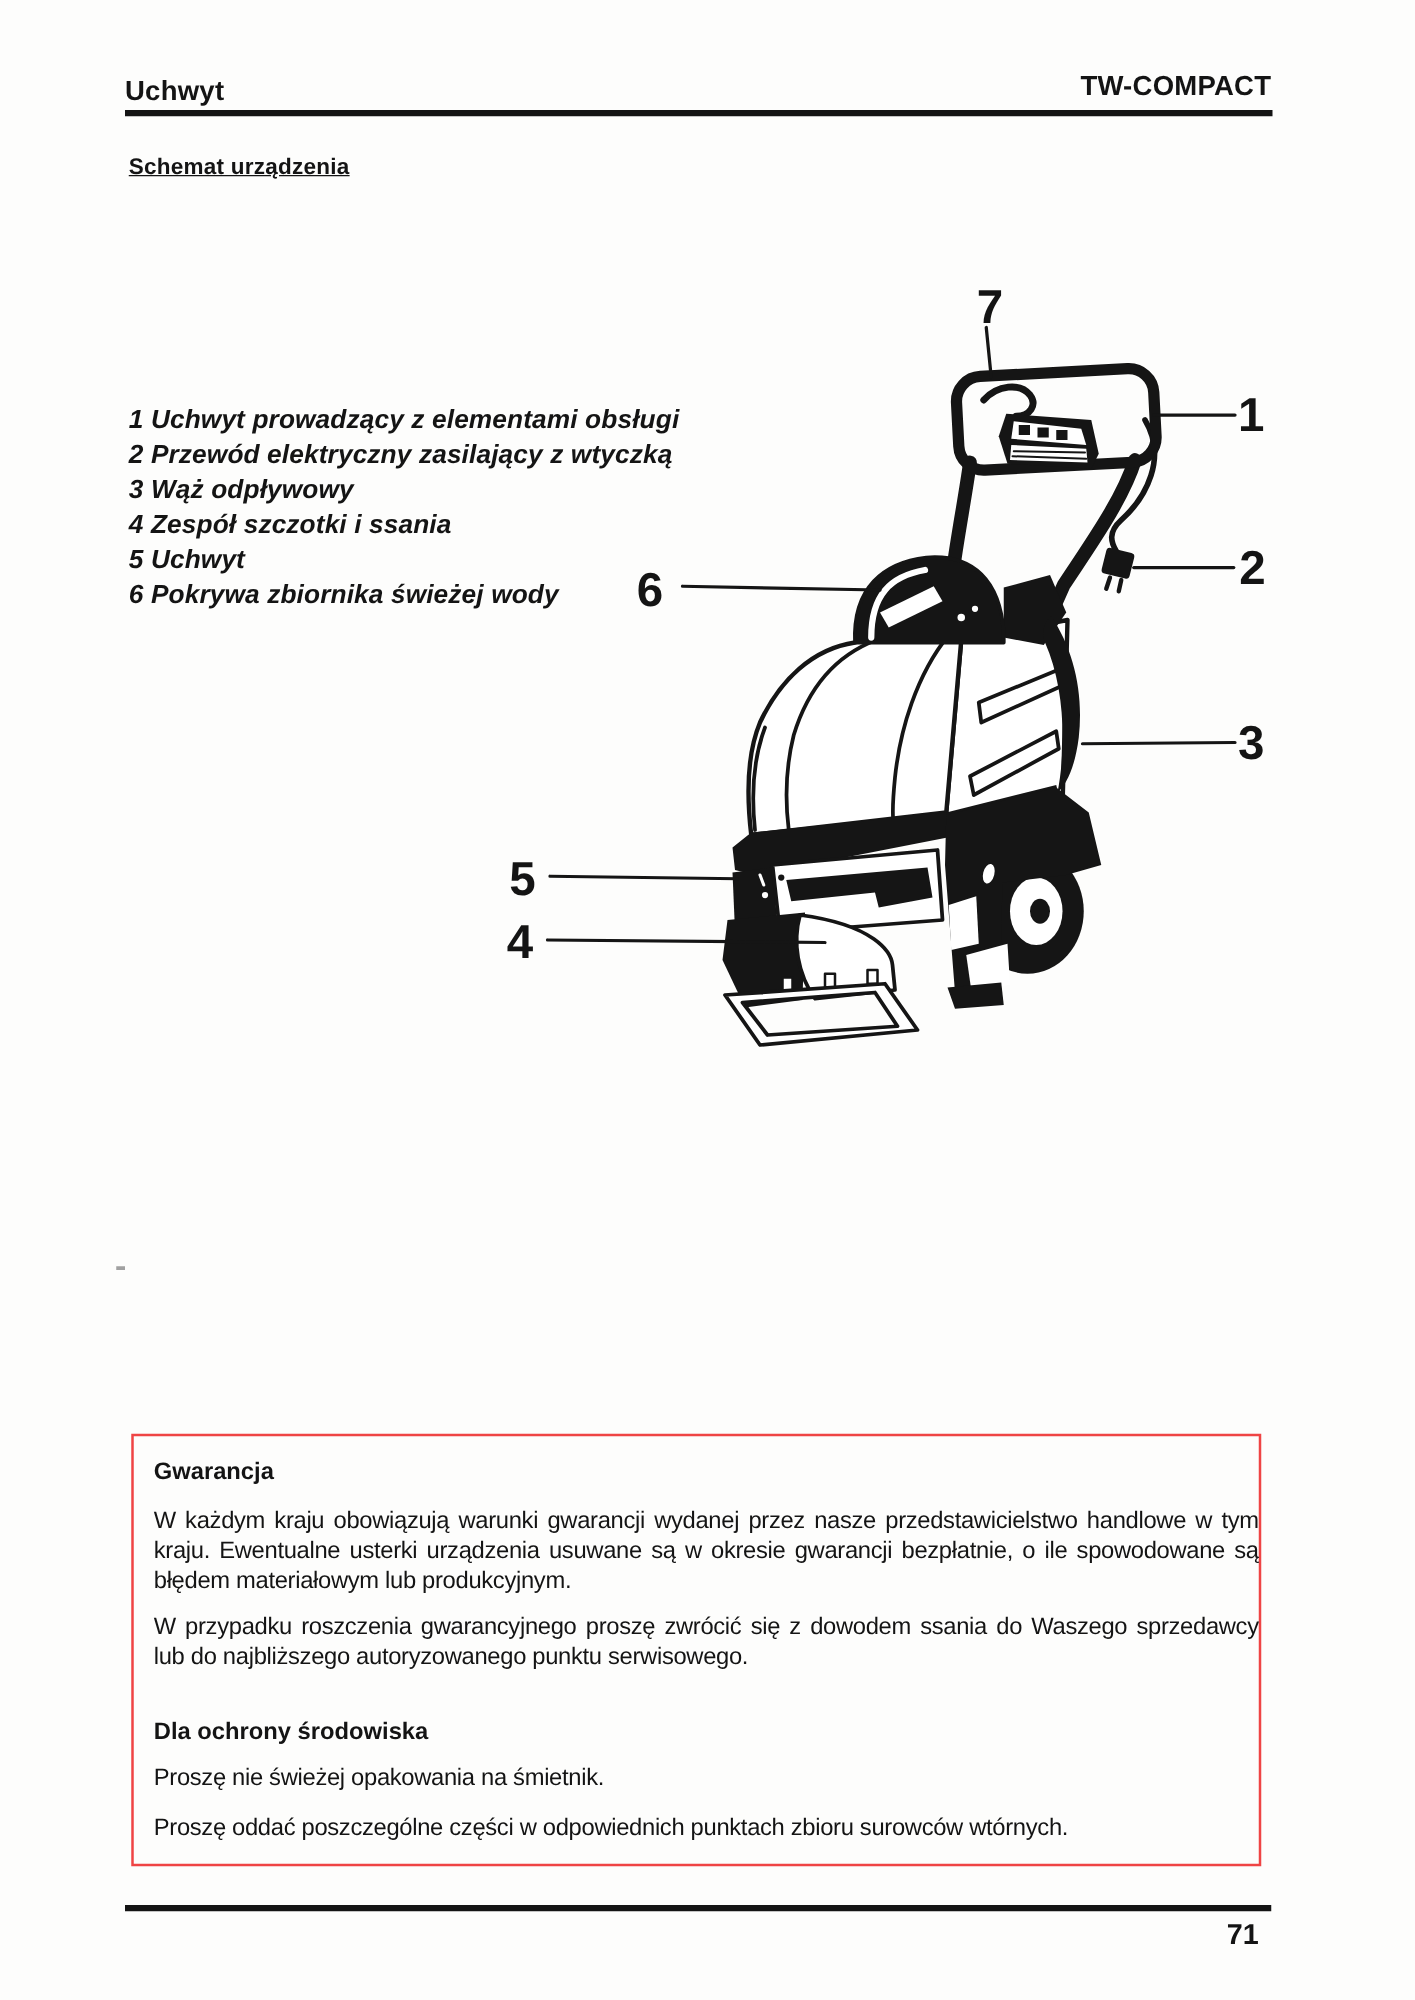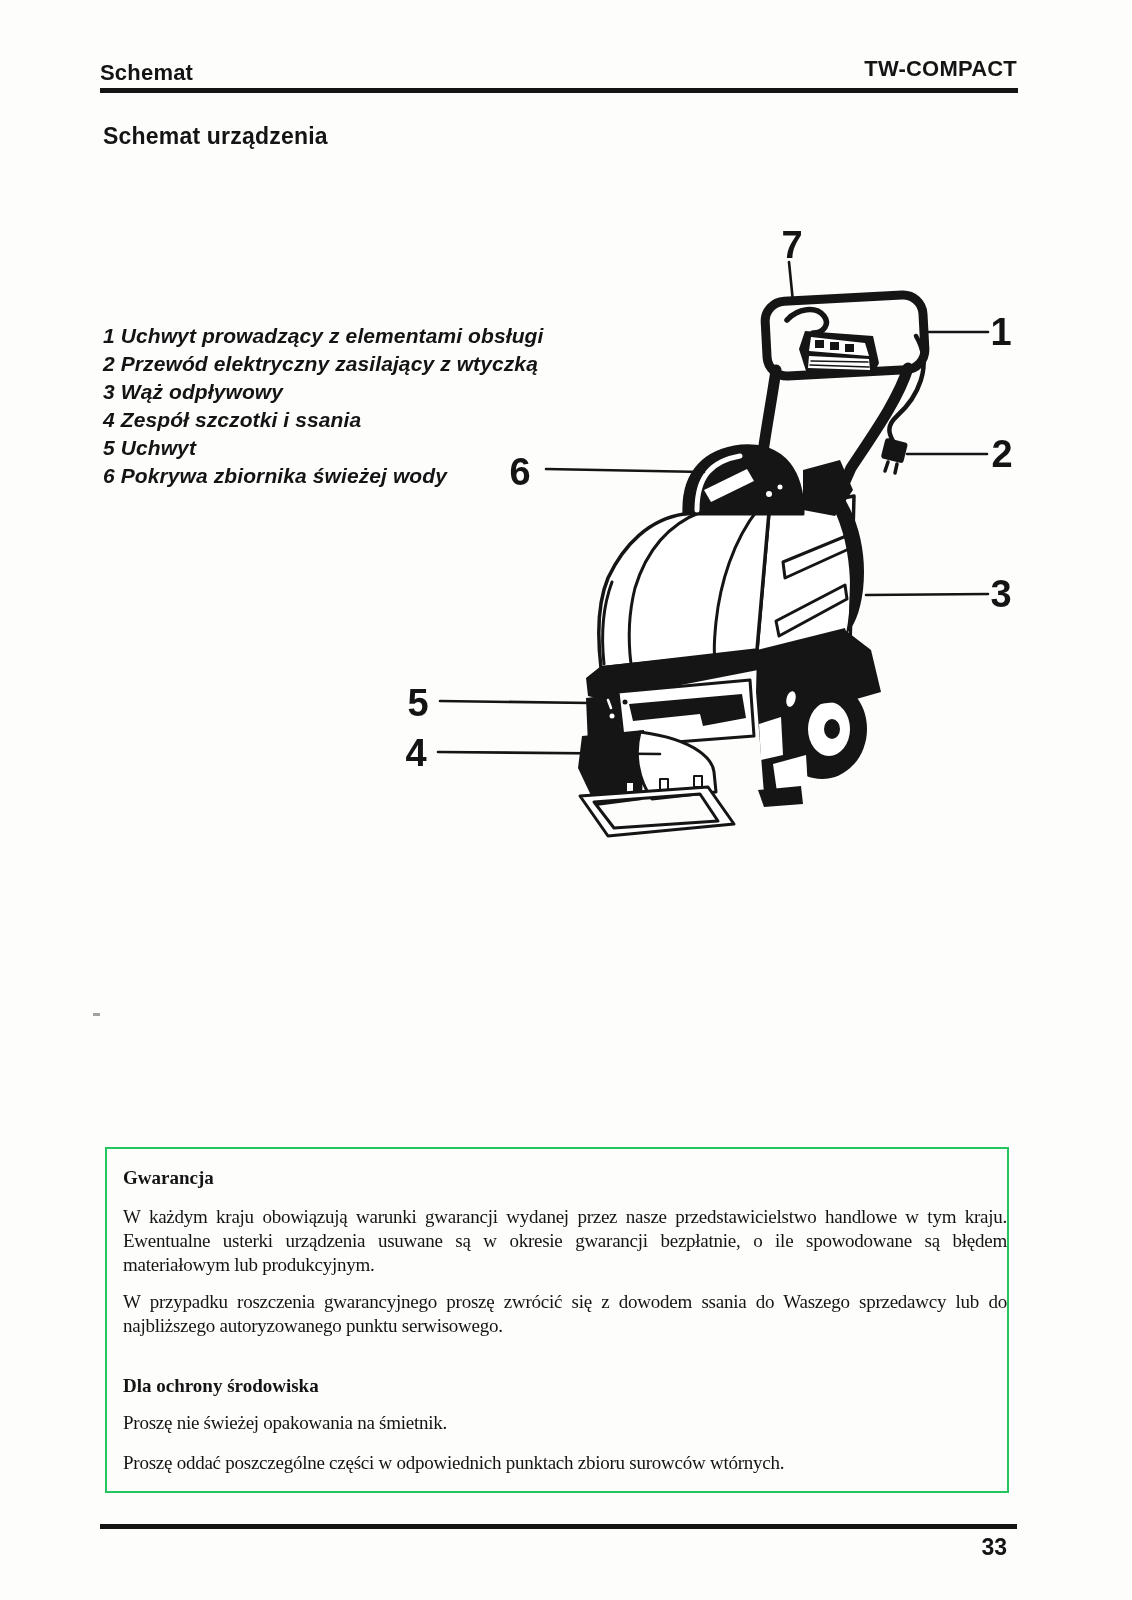--- a/index.html
+++ b/index.html
@@ -5,37 +5,37 @@
   html,body{margin:0;padding:0;background:#8a8a8a;}
   .page{
     position:relative;width:1132px;height:1600px;margin:0 auto;
     background:#fdfdfc;color:#141414;
     font-family:"Liberation Sans","DejaVu Sans",sans-serif;
     overflow:hidden;
   }
   .abs{position:absolute;}
   .hdr{font-weight:700;font-size:22px;letter-spacing:.2px;}
   .rule{background:#141414;}
-  .title{font-weight:700;font-size:23px;letter-spacing:.2px;}
+  .title{font-weight:700;font-size:18px;letter-spacing:.2px;text-decoration:underline;}
   .parts{font-style:italic;font-weight:700;font-size:21px;line-height:28px;letter-spacing:.1px;}
   .parts div{white-space:nowrap;}
-  .wbox{border:2px solid #22c55e;background:#fdfdfc;font-family:Liberation Serif, serif;}
+  .wbox{border:2px solid #ef4444;background:#fdfdfc;}
   .wbox .h{font-weight:700;font-size:19px;}
   .wbox .p{font-size:19px;line-height:24px;letter-spacing:-.25px;text-align:justify;}
   .wbox .p.nj{text-align:left;}
   .pageno{font-size:23px;font-weight:700;text-align:right;}
   svg text{font-family:"Liberation Sans","DejaVu Sans",sans-serif;font-weight:700;font-size:38px;fill:#141414;}
   .speck{background:#555;opacity:.55;}
 </style>
 </head>
 <body>
 
 <div class="page">
 
-  <div class="hdr abs" style="left:100px;top:60px">Schemat</div>
+  <div class="hdr abs" style="left:100px;top:60px">Uchwyt</div>
   <div class="hdr abs" style="left:660px;top:56px;width:357px;text-align:right">TW-COMPACT</div>
   <div class="rule abs" style="left:100px;top:88px;width:918px;height:5px"></div>
 
   <div class="title abs" style="left:103px;top:123px">Schemat urządzenia</div>
 
   <div class="parts abs" style="left:103px;top:322px">
     <div>1 Uchwyt prowadzący z elementami obsługi</div>
     <div>2 Przewód elektryczny zasilający z wtyczką</div>
     <div>3 Wąż odpływowy</div>
     <div>4 Zespół szczotki i ssania</div>
@@ -128,15 +128,15 @@
   <div class="wbox abs" style="left:105px;top:1147px;width:900px;height:342px">
     <div class="h abs" style="left:16px;top:18px">Gwarancja</div>
     <div class="p abs" style="left:16px;top:56px;width:884px">W każdym kraju obowiązują warunki gwarancji wydanej przez nasze przedstawicielstwo handlowe w tym kraju. Ewentualne usterki urządzenia usuwane są w okresie gwarancji bezpłatnie, o ile spowodowane są błędem materiałowym lub produkcyjnym.</div>
     <div class="p abs" style="left:16px;top:141px;width:884px">W przypadku roszczenia gwarancyjnego proszę zwrócić się z dowodem ssania do Waszego sprzedawcy lub do najbliższego autoryzowanego punktu serwisowego.</div>
     <div class="h abs" style="left:16px;top:226px">Dla ochrony środowiska</div>
     <div class="p nj abs" style="left:16px;top:262px;width:884px">Proszę nie świeżej opakowania na śmietnik.</div>
     <div class="p nj abs" style="left:16px;top:302px;width:884px">Proszę oddać poszczególne części w odpowiednich punktach zbioru surowców wtórnych.</div>
   </div>
 
   <div class="rule abs" style="left:100px;top:1524px;width:917px;height:5px"></div>
-  <div class="pageno abs" style="left:907px;top:1534px;width:100px">33</div>
+  <div class="pageno abs" style="left:907px;top:1534px;width:100px">71</div>
 
 </div>
 
 </body></html>

